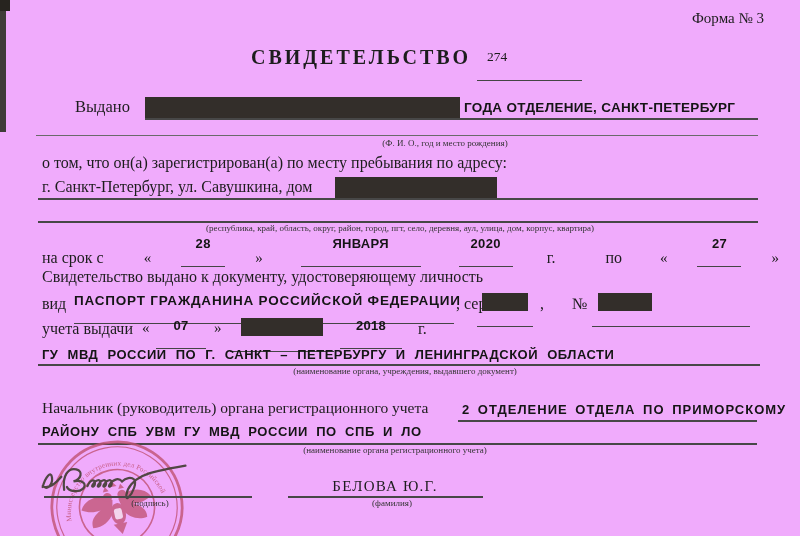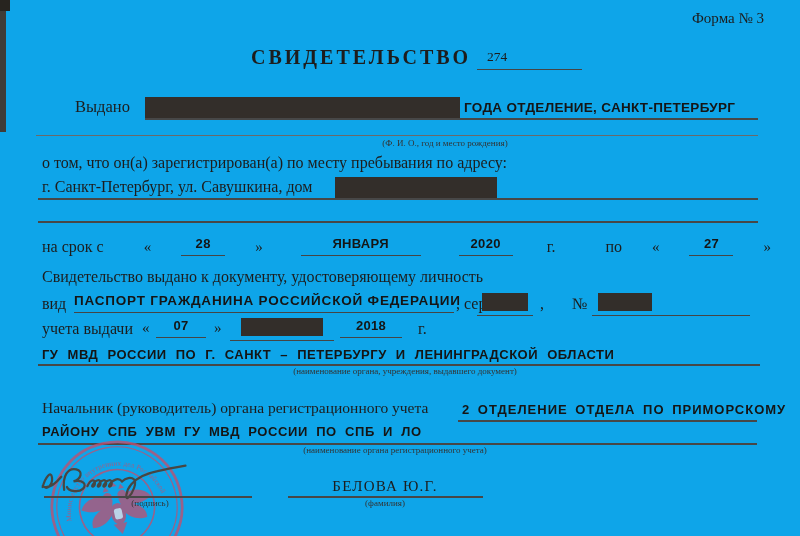--- a/index.html
+++ b/index.html
@@ -1,25 +1,25 @@
 <!DOCTYPE html>
 <html><head>
 <meta charset="utf-8">
 <style>
   html,body{margin:0;padding:0;background:#e9e8e5;}
-  .page{position:relative;width:800px;height:536px;background:#0ea5e9;overflow:hidden;
+  .page{position:relative;width:800px;height:536px;background:#f0abfc;overflow:hidden;
         font-family:"Liberation Serif",serif;color:#1d1d1d;}
   .abs{position:absolute;}
   .serif{font-family:"Liberation Serif",serif;font-size:16px;color:#1d1d1d;white-space:nowrap;}
   .fv{font-family:"Liberation Sans",sans-serif;font-weight:700;font-size:13px;color:#151515;
       letter-spacing:.3px;white-space:nowrap;}
   .cap{font-family:"Liberation Serif",serif;font-size:9px;color:#333;text-align:center;white-space:nowrap;}
   .hr{position:absolute;height:1.6px;background:#474747;}
   .redact{background:#332e2a;}
-  .cell{border-bottom:1.4px solid #454545;text-align:center;padding-bottom:4px;}
+  .cell{border-bottom:1.4px solid #454545;text-align:center;padding-bottom:15px;}
   .row{position:absolute;display:flex;align-items:flex-end;}
   .q{font-size:15px;padding:0 2px;}
   .stamp{position:absolute;left:48px;top:438px;width:138px;height:138px;transform:rotate(-12deg);opacity:.92;z-index:3;}
   .autograph{position:absolute;left:38px;top:458px;width:154px;height:45px;z-index:4;}
   .scan-strip{position:absolute;left:0;top:0;width:6px;height:132px;background:#3f3c38;}
   .scan-corner{position:absolute;left:0;top:0;width:10px;height:11px;background:#27241f;}
 </style>
 </head>
 <body>
 
@@ -37,30 +37,31 @@
   <div class="abs fv" style="left:464px;top:100px;font-size:13.5px;">ГОДА ОТДЕЛЕНИЕ, САНКТ-ПЕТЕРБУРГ</div>
   <div class="hr" style="left:145px;top:118px;width:613px;"></div>
   <div class="hr" style="left:36px;top:135px;width:722px;height:1.3px;background:#6a6a6a;"></div>
   <div class="abs cap" style="left:280px;top:138px;width:330px;">(Ф. И. О., год и место рождения)</div>
 
   <div class="abs serif" style="left:42px;top:178px;">г. Санкт-Петербург, ул. Савушкина, дом</div>
   <div class="abs serif" style="left:42px;top:154px;">о том, что он(а) зарегистрирован(а) по месту пребывания по адресу:</div>
   <div class="abs redact" style="left:335px;top:177px;width:162px;height:21px;"></div>
   <div class="hr" style="left:38px;top:198px;width:720px;"></div>
   <div class="hr" style="left:38px;top:221px;width:720px;"></div>
+  <div class="abs cap" style="left:140px;top:223px;width:520px;">(республика, край, область, округ, район, город, пгт, село, деревня, аул, улица, дом, корпус, квартира)</div>
 
   <div class="row" style="left:42px;top:236px;gap:28px;">
     <span class="serif" style="margin-right:10px;">на срок с</span>
     <span class="serif q">«</span>
     <span class="cell fv" style="width:44px;">28</span>
     <span class="serif q" style="margin-right:8px;">»</span>
     <span class="cell fv" style="width:120px;margin-right:10px;">ЯНВАРЯ</span>
     <span class="cell fv" style="width:54px;margin-right:6px;">2020</span>
     <span class="serif" style="margin-right:22px;">г.</span>
-    <span class="serif" style="">по</span>
+    <span class="serif" style="margin-right:8px;">по</span>
     <span class="serif q">«</span>
     <span class="cell fv" style="width:44px;">27</span>
     <span class="serif q" style="margin-right:8px;">»</span>
     <span class="cell fv" style="width:124px;margin-right:12px;">АПРЕЛЯ</span>
     <span class="cell fv" style="width:56px;margin-right:6px;">2020</span>
     <span class="serif">г.</span>
   </div>
 
   <div class="abs serif" style="left:42px;top:268px;">Свидетельство выдано к документу, удостоверяющему личность</div>
 
@@ -94,21 +95,21 @@
   <div class="abs fv" style="left:462px;top:402px;word-spacing:3px;letter-spacing:1px;">2 ОТДЕЛЕНИЕ ОТДЕЛА ПО ПРИМОРСКОМУ</div>
   <div class="hr" style="left:458px;top:420px;width:299px;"></div>
   <div class="abs fv" style="left:42px;top:424px;word-spacing:4px;letter-spacing:.6px;">РАЙОНУ СПБ УВМ ГУ МВД РОССИИ ПО СПБ И ЛО</div>
   <div class="hr" style="left:38px;top:443px;width:719px;"></div>
   <div class="abs cap" style="left:250px;top:445px;width:290px;">(наименование органа регистрационного учета)</div>
 
   <div class="hr" style="left:44px;top:496px;width:208px;z-index:5;"></div>
   <div class="abs cap" style="left:100px;top:498px;width:100px;z-index:5;">(подпись)</div>
   <div class="abs serif" style="left:290px;top:478px;width:190px;text-align:center;font-size:15px;letter-spacing:1.2px;">БЕЛОВА Ю.Г.</div>
   <div class="hr" style="left:288px;top:496px;width:195px;"></div>
-  <div class="abs cap" style="left:290px;top:498px;width:190px;">(фамилия)</div>
+  <div class="abs cap" style="left:297px;top:498px;width:190px;">(фамилия)</div>
 
   <svg class="stamp" viewBox="0 0 140 140">
     <defs>
       <path id="arcTop" d="M 22,76 A 48,48 0 1 1 118,76" fill="none"></path>
       <path id="arcBottom" d="M 26,86 A 47,47 0 0 0 114,86" fill="none"></path>
     </defs>
     <g stroke="#c05070" fill="none" opacity="0.85">
       <circle cx="70" cy="70" r="66" stroke-width="2.8"></circle>
       <circle cx="70" cy="70" r="61" stroke-width="1.2"></circle>
       <circle cx="70" cy="70" r="38" stroke-width="1.6"></circle>

